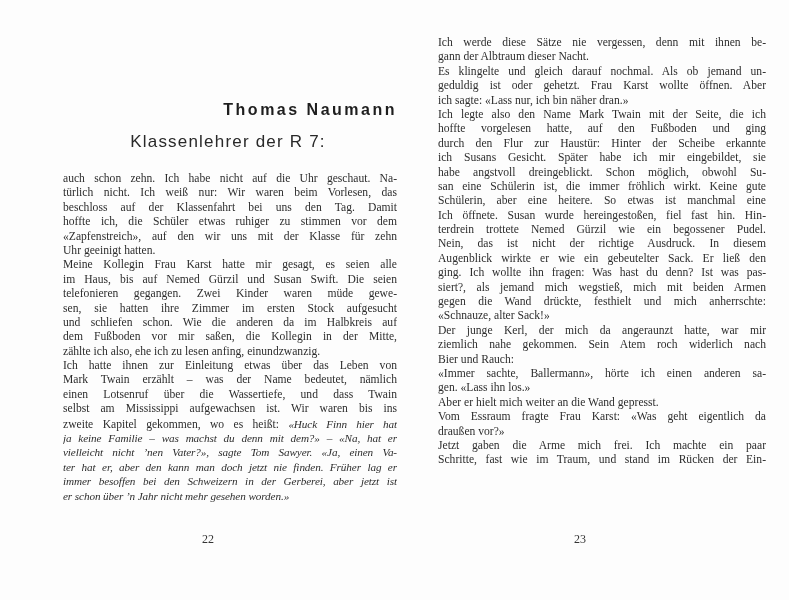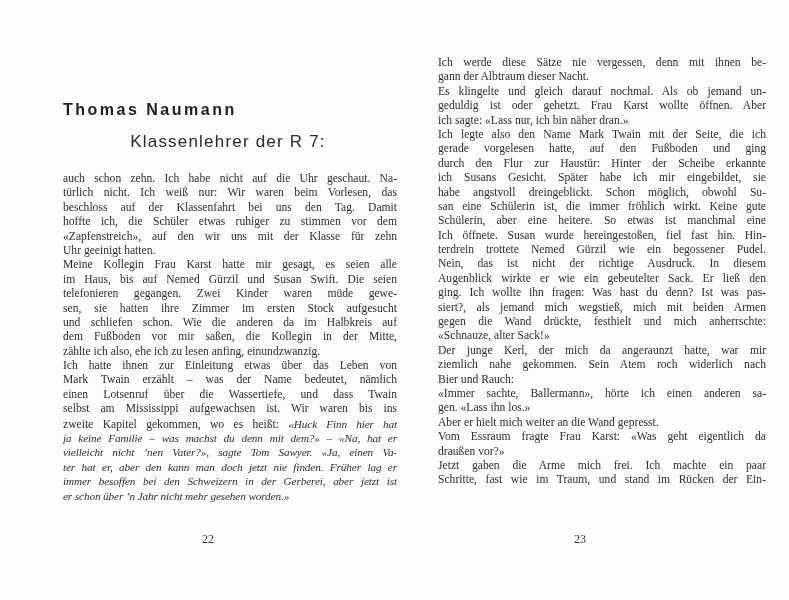--- a/index.html
+++ b/index.html
@@ -12,41 +12,41 @@
     overflow: hidden;
   }
   .spread { position: absolute; inset: 0; }
   .page { position: absolute; top: 0; height: 600px; }
   #left-page  { left: 63px;  width: 334px; }
   #right-page { left: 438px; width: 328px; }
 
   .heading {
     position: absolute; top: 101px; left: 0; right: 0;
     margin: 0;
-    text-align: left;
+    text-align: right;
     font-family: "Liberation Sans", sans-serif;
     font-weight: 700;
     font-size: 16px;
     letter-spacing: 2.5px;
     color: #1e1e1e;
     white-space: nowrap;
   }
   .subheading {
     position: absolute; top: 132px; left: 0; right: 4px;
     text-align: center;
     font-family: "Liberation Sans", sans-serif;
     font-size: 17px;
     letter-spacing: 1.2px;
     color: #292929;
     white-space: nowrap;
   }
 
   .body-text { position: absolute; left: 0; right: 0; }
   #left-page  .body-text { top: 172px; }
-  #right-page .body-text { top: 56px; }
+  #right-page .body-text { top: 36px; }
 
   .line {
     height: 14.4px;
     line-height: 14.4px;
     font-size: 11.6px;
     text-align: justify;
     text-align-last: justify;
     overflow: hidden;
     hyphens: none;
   }
@@ -103,21 +103,21 @@
   </section>
 
   <section class="page" id="right-page">
     <div class="body-text">
         <div class="line"><span>Ich werde diese Sätze nie vergessen, denn mit ihnen be-</span></div>
         <div class="line end"><span>gann der Albtraum dieser Nacht.</span></div>
         <div class="line"><span>Es klingelte und gleich darauf nochmal. Als ob jemand un-</span></div>
         <div class="line"><span>geduldig ist oder gehetzt. Frau Karst wollte öffnen. Aber</span></div>
         <div class="line end"><span>ich sagte: «Lass nur, ich bin näher dran.»</span></div>
         <div class="line"><span>Ich legte also den Name Mark Twain mit der Seite, die ich</span></div>
-        <div class="line"><span>gerade vorgelesen hatte, auf den Fußboden und ging</span></div>
+        <div class="line"><span>hoffte vorgelesen hatte, auf den Fußboden und ging</span></div>
         <div class="line"><span>durch den Flur zur Haustür: Hinter der Scheibe erkannte</span></div>
         <div class="line"><span>ich Susans Gesicht. Später habe ich mir eingebildet, sie</span></div>
         <div class="line"><span>habe angstvoll dreingeblickt. Schon möglich, obwohl Su-</span></div>
         <div class="line"><span>san eine Schülerin ist, die immer fröhlich wirkt. Keine gute</span></div>
         <div class="line"><span>Schülerin, aber eine heitere. So etwas ist manchmal eine</span></div>
         <div class="line"><span>Ich öffnete. Susan wurde hereingestoßen, fiel fast hin. Hin-</span></div>
         <div class="line"><span>terdrein trottete Nemed Gürzil wie ein begossener Pudel.</span></div>
         <div class="line"><span>Nein, das ist nicht der richtige Ausdruck. In diesem</span></div>
         <div class="line"><span>Augenblick wirkte er wie ein gebeutelter Sack. Er ließ den</span></div>
         <div class="line"><span>ging. Ich wollte ihn fragen: Was hast du denn? Ist was pas-</span></div>

